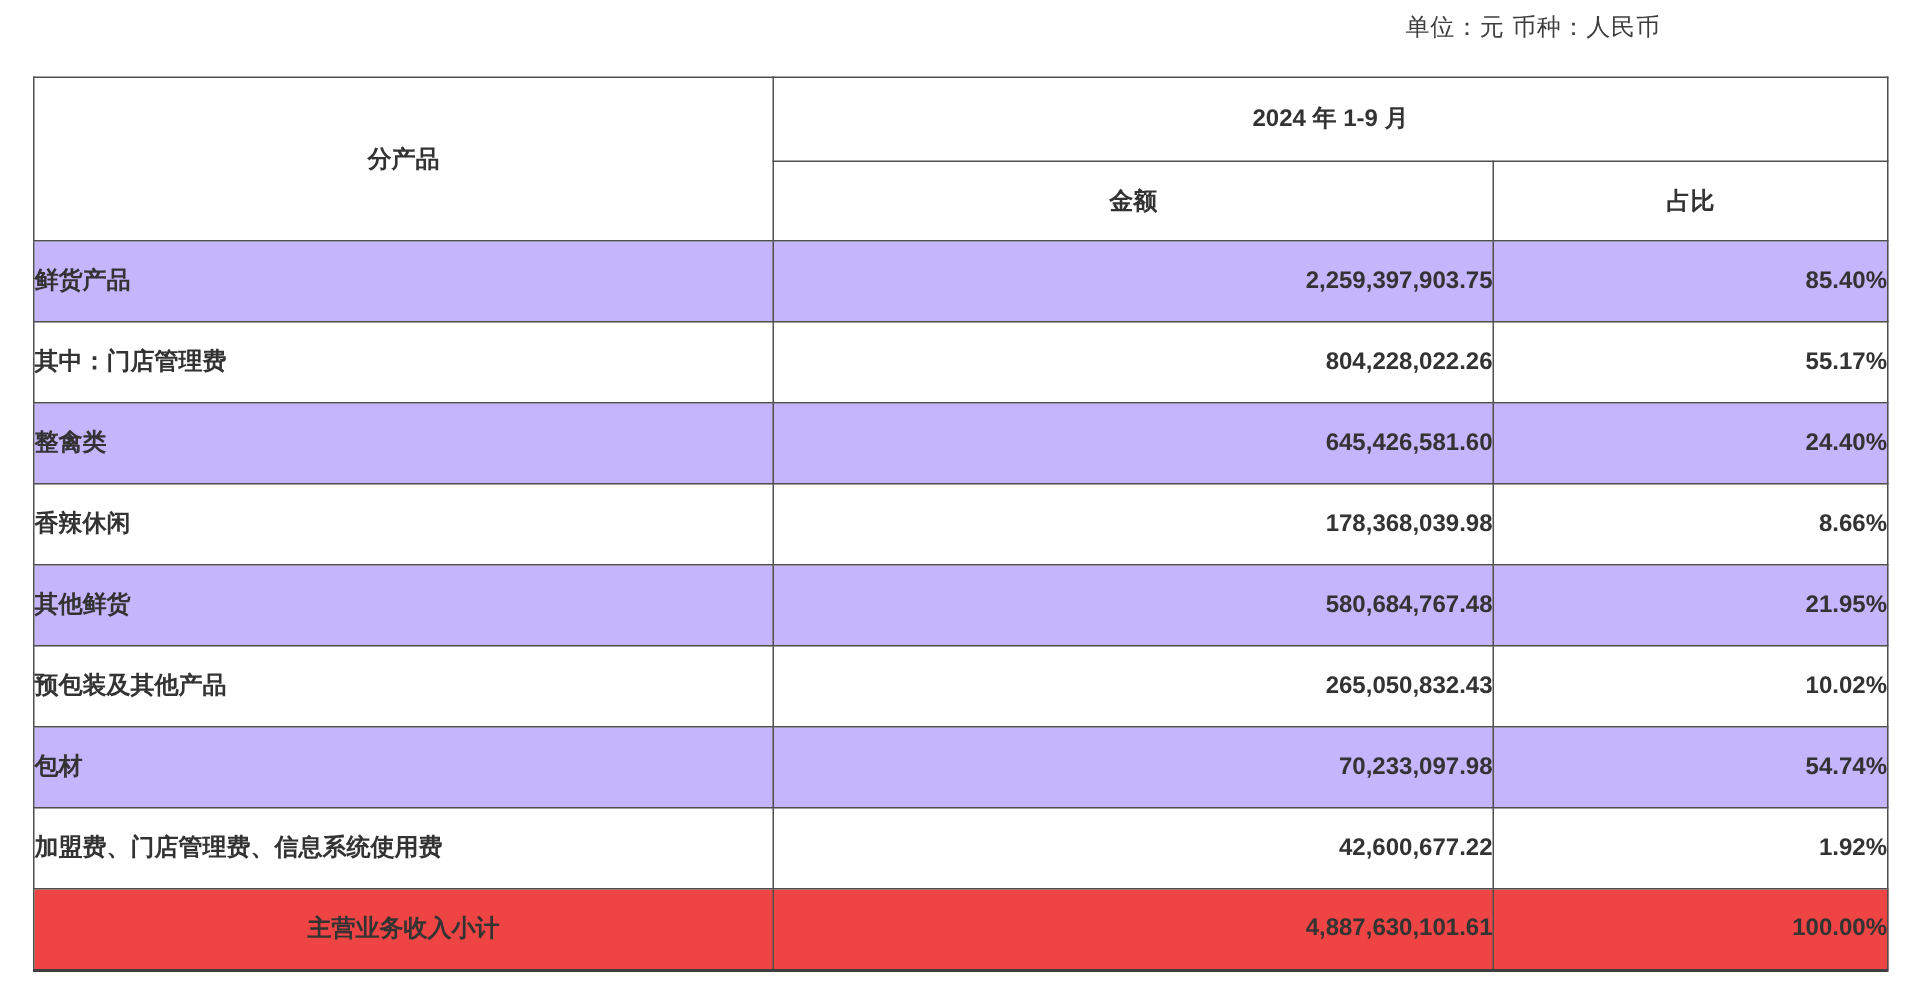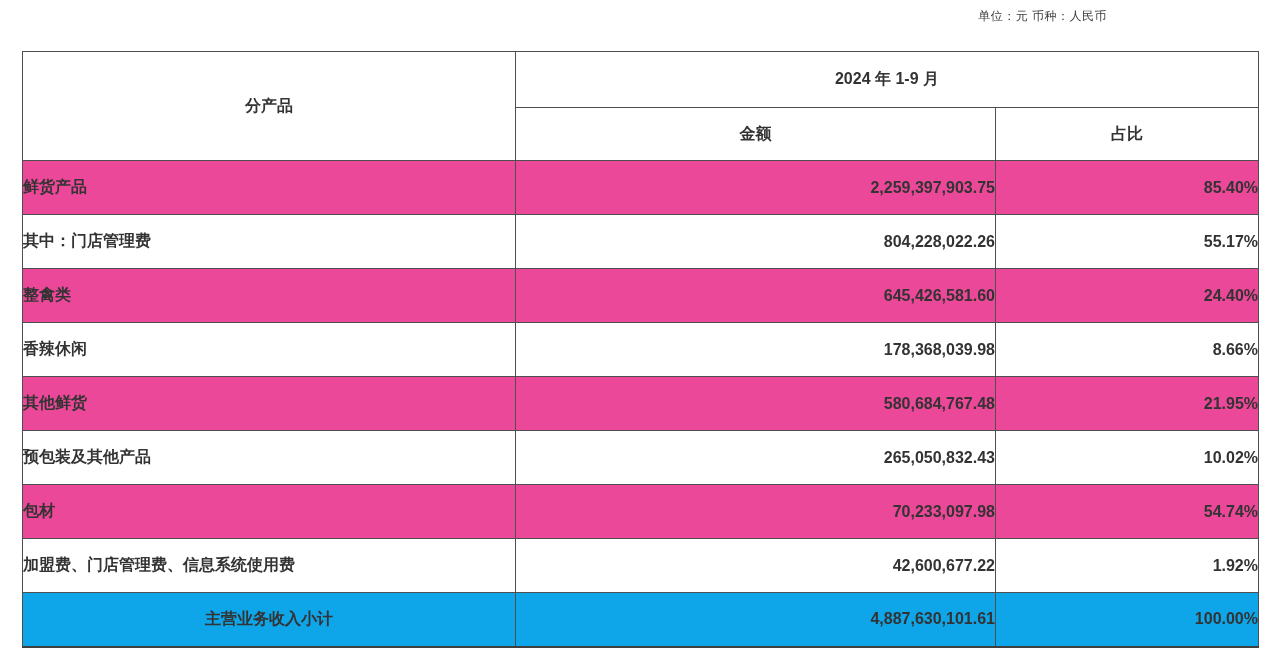--- a/index.html
+++ b/index.html
@@ -15,21 +15,21 @@
   .page {
     position: relative;
     width: 1280px;
     height: 663px;
     overflow: hidden;
   }
   .unit-note {
     position: absolute;
     top: 8px;
     right: 173px;
-    font-size: 12px;
+    font-size: 16px;
     color: #3d3d3d;
     letter-spacing: 0.5px;
     white-space: nowrap;
   }
   table.rev-table {
     position: absolute;
     left: 22px;
     top: 51px;
     width: 1236px;
     border-collapse: collapse;
@@ -56,22 +56,22 @@
     padding-left: 17px;
   }
   td.amount-cell {
     text-align: right;
     padding-right: 12px;
   }
   td.ratio-cell {
     text-align: right;
     padding-right: 11px;
   }
-  tbody tr.striped td { background: #ec4899; margin-left: 22px; }
-  tbody tr.total-row td { background: #0ea5e9; }
+  tbody tr.striped td { background: #c4b5fd; margin-left: 22px; }
+  tbody tr.total-row td { background: #ef4444; }
   tbody tr.total-row td.label-cell {
     text-align: center;
     padding-left: 0;
   }
 </style>
 </head>
 <body>
 
 <div class="page">
 

